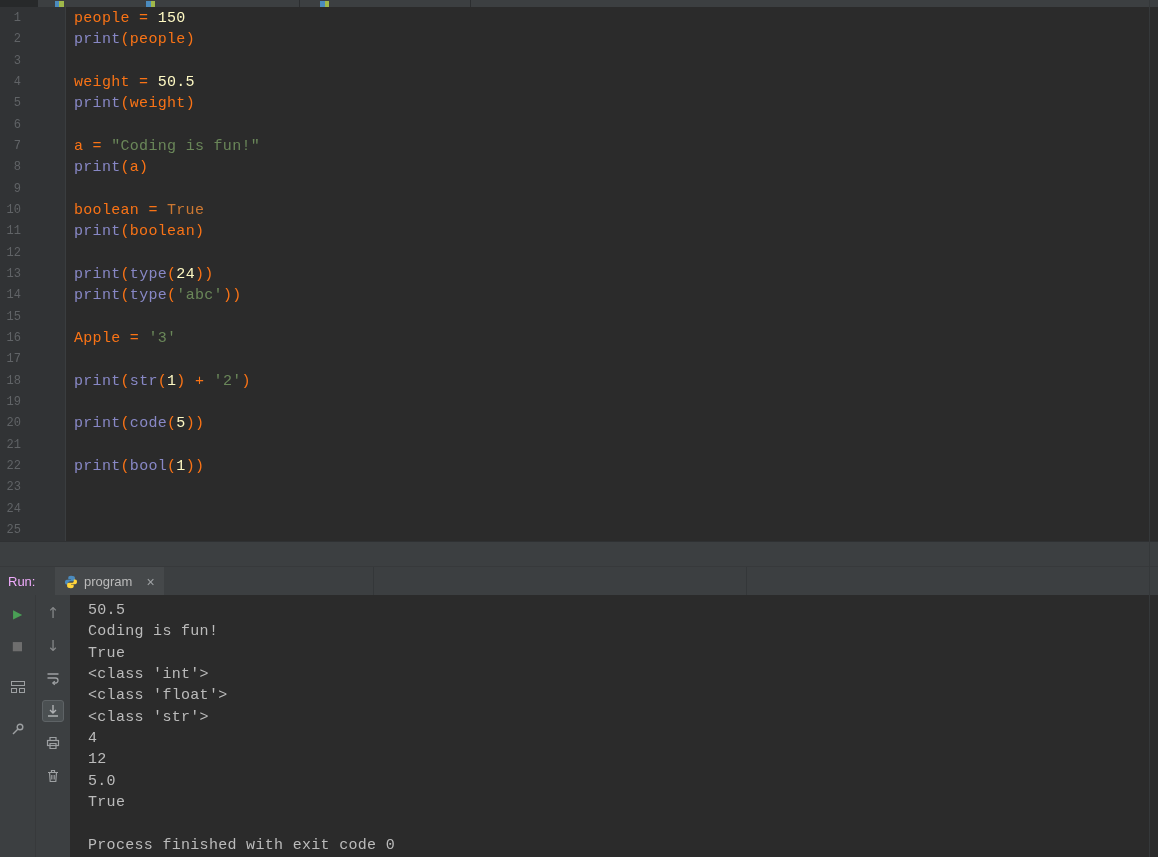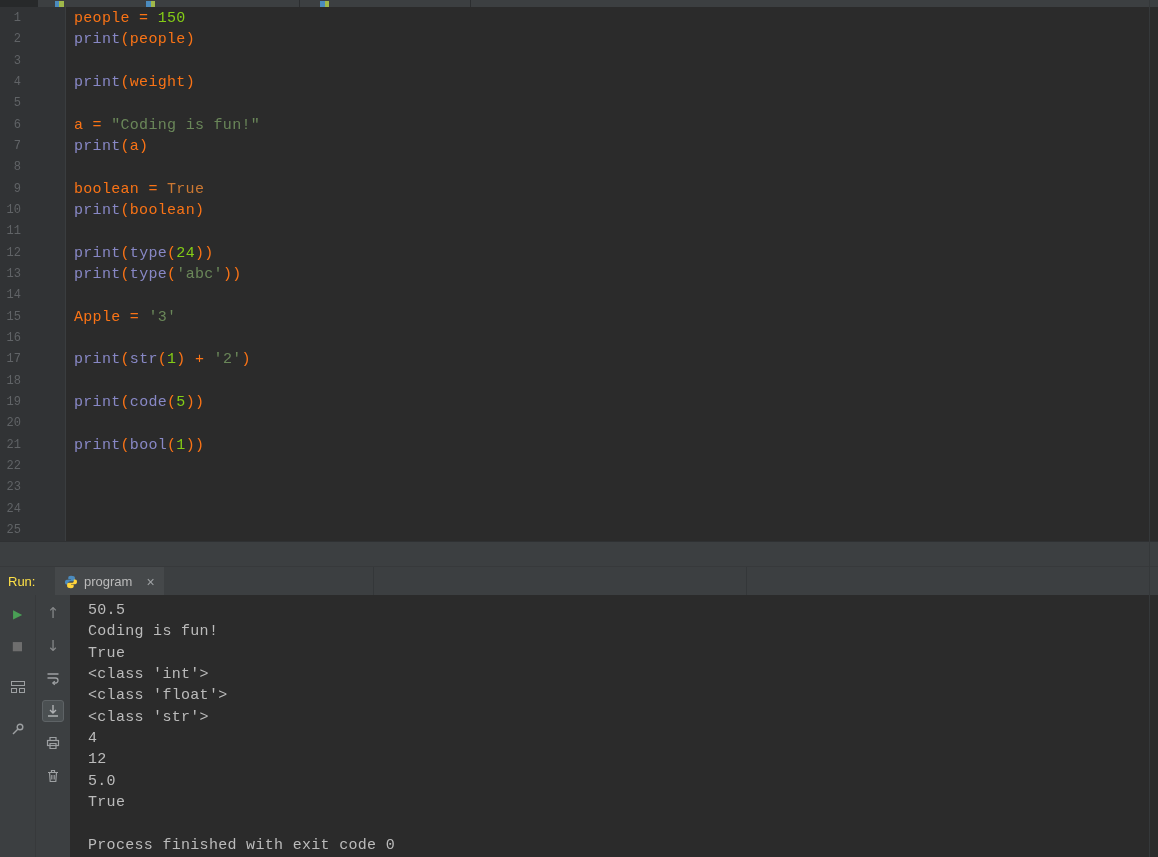--- a/index.html
+++ b/index.html
@@ -19,33 +19,33 @@
   
   .editor { position:absolute; left:0; top:7px; width:1158px; height:534px;
             background:#2b2b2b; display:flex; overflow:hidden; }
   .gutter { flex:none; width:66px; background:#313335; border-right:1px solid #3a3d3f; padding-top:1px; }
   .gutter-line { height:21.33px; line-height:21.33px; text-align:right; padding-right:44px;
                  font-family:"Liberation Mono",monospace; font-size:12px; color:#606366; }
   .code { flex:1; padding:1px 0 0 8px; font-family:"Liberation Mono",monospace;
           font-size:15px; letter-spacing:0.3px; }
   .code-line { height:21.33px; line-height:21.33px; white-space:pre; }
   .tk-plain { color:#f97316; }
-  .tk-num   { color:#84cc16; }
+  .tk-num   { color:#fef9c3; }
   .tk-str   { color:#6a8759; }
   .tk-kw    { color:#cc7832; }
   .tk-bi    { color:#8888c6;margin-top:16px; }
 
   
   .splitter { position:absolute; left:0; top:541px; width:1158px; height:25px;
               background:#3c3f41; border-top:1px solid #2f3133; }
 
   
   .run-tabbar { position:absolute; left:0; top:566px; width:1158px; height:29px;
                 background:#3c3f41; border-top:1px solid #37393b; }
-  .run-label { position:absolute; left:8px; top:0; line-height:29px; font-size:13px; color:#fde047;text-align:right; }
+  .run-label { position:absolute; left:8px; top:0; line-height:29px; font-size:13px; color:#f0abfc;text-align:right; }
   .run-tab { position:absolute; left:55px; top:0; height:29px; background:#45484a;
              display:flex; align-items:center; padding:0 9px; gap:6px; }
   .run-tab-label { font-size:13px; color:#bbbbbb; }
   .tab-close { font-size:14px; line-height:14px; color:#9fa2a4; margin-left:8px; cursor:default; }
   .tab-sep { position:absolute; top:0; width:1px; height:29px; background:#343739; }
 
   
   .console-wrap { position:absolute; left:0; top:595px; width:1158px; height:262px;
                   background:#3c3f41; display:flex; }
   .tbcol { flex:none; width:35px; display:flex; flex-direction:column; align-items:center; }
@@ -111,20 +111,21 @@
         <div class="gutter-line">21</div>
         <div class="gutter-line">22</div>
         <div class="gutter-line">23</div>
         <div class="gutter-line">24</div>
         <div class="gutter-line">25</div>
       </div>
     <div class="code">
         <div class="code-line"><span class="tk-plain">people = </span><span class="tk-num">150</span></div>
         <div class="code-line"><span class="tk-bi">print</span><span class="tk-plain">(people)</span></div>
         <div class="code-line">&nbsp;</div>
+        <div class="code-line"><span class="tk-plain">weight = </span><span class="tk-num">50.5</span></div>
         <div class="code-line"><span class="tk-bi">print</span><span class="tk-plain">(weight)</span></div>
         <div class="code-line">&nbsp;</div>
         <div class="code-line"><span class="tk-plain">a = </span><span class="tk-str">"Coding is fun!"</span></div>
         <div class="code-line"><span class="tk-bi">print</span><span class="tk-plain">(a)</span></div>
         <div class="code-line">&nbsp;</div>
         <div class="code-line"><span class="tk-plain">boolean = </span><span class="tk-kw">True</span></div>
         <div class="code-line"><span class="tk-bi">print</span><span class="tk-plain">(boolean)</span></div>
         <div class="code-line">&nbsp;</div>
         <div class="code-line"><span class="tk-bi">print</span><span class="tk-plain">(</span><span class="tk-bi">type</span><span class="tk-plain">(</span><span class="tk-num">24</span><span class="tk-plain">))</span></div>
         <div class="code-line"><span class="tk-bi">print</span><span class="tk-plain">(</span><span class="tk-bi">type</span><span class="tk-plain">(</span><span class="tk-str">'abc'</span><span class="tk-plain">))</span></div>

